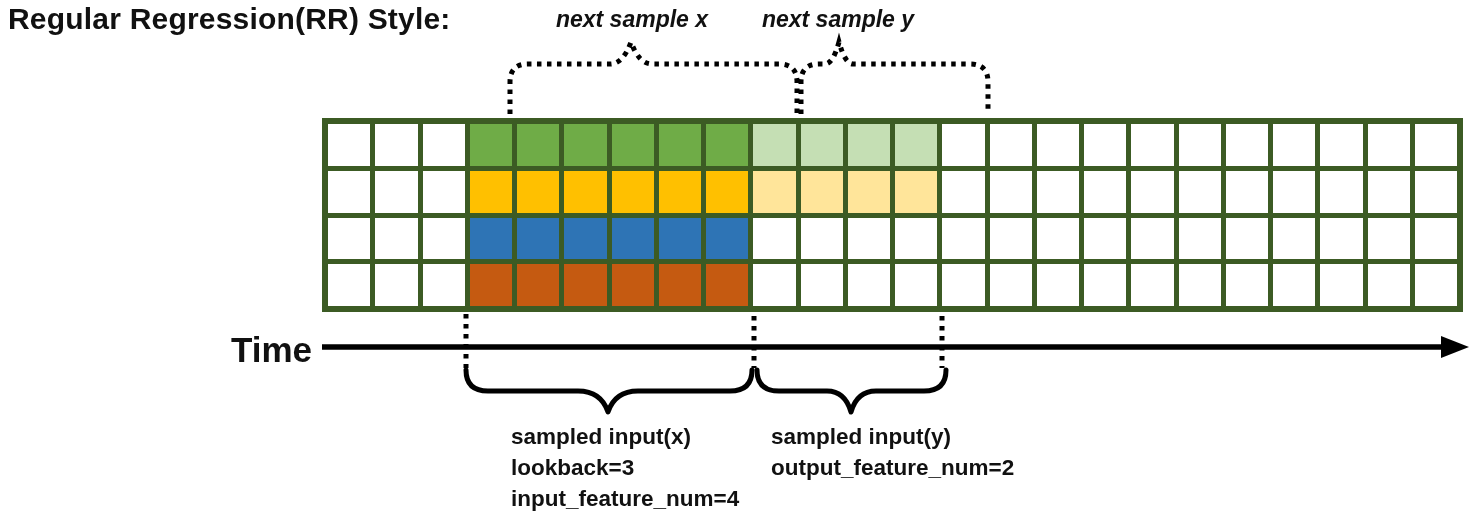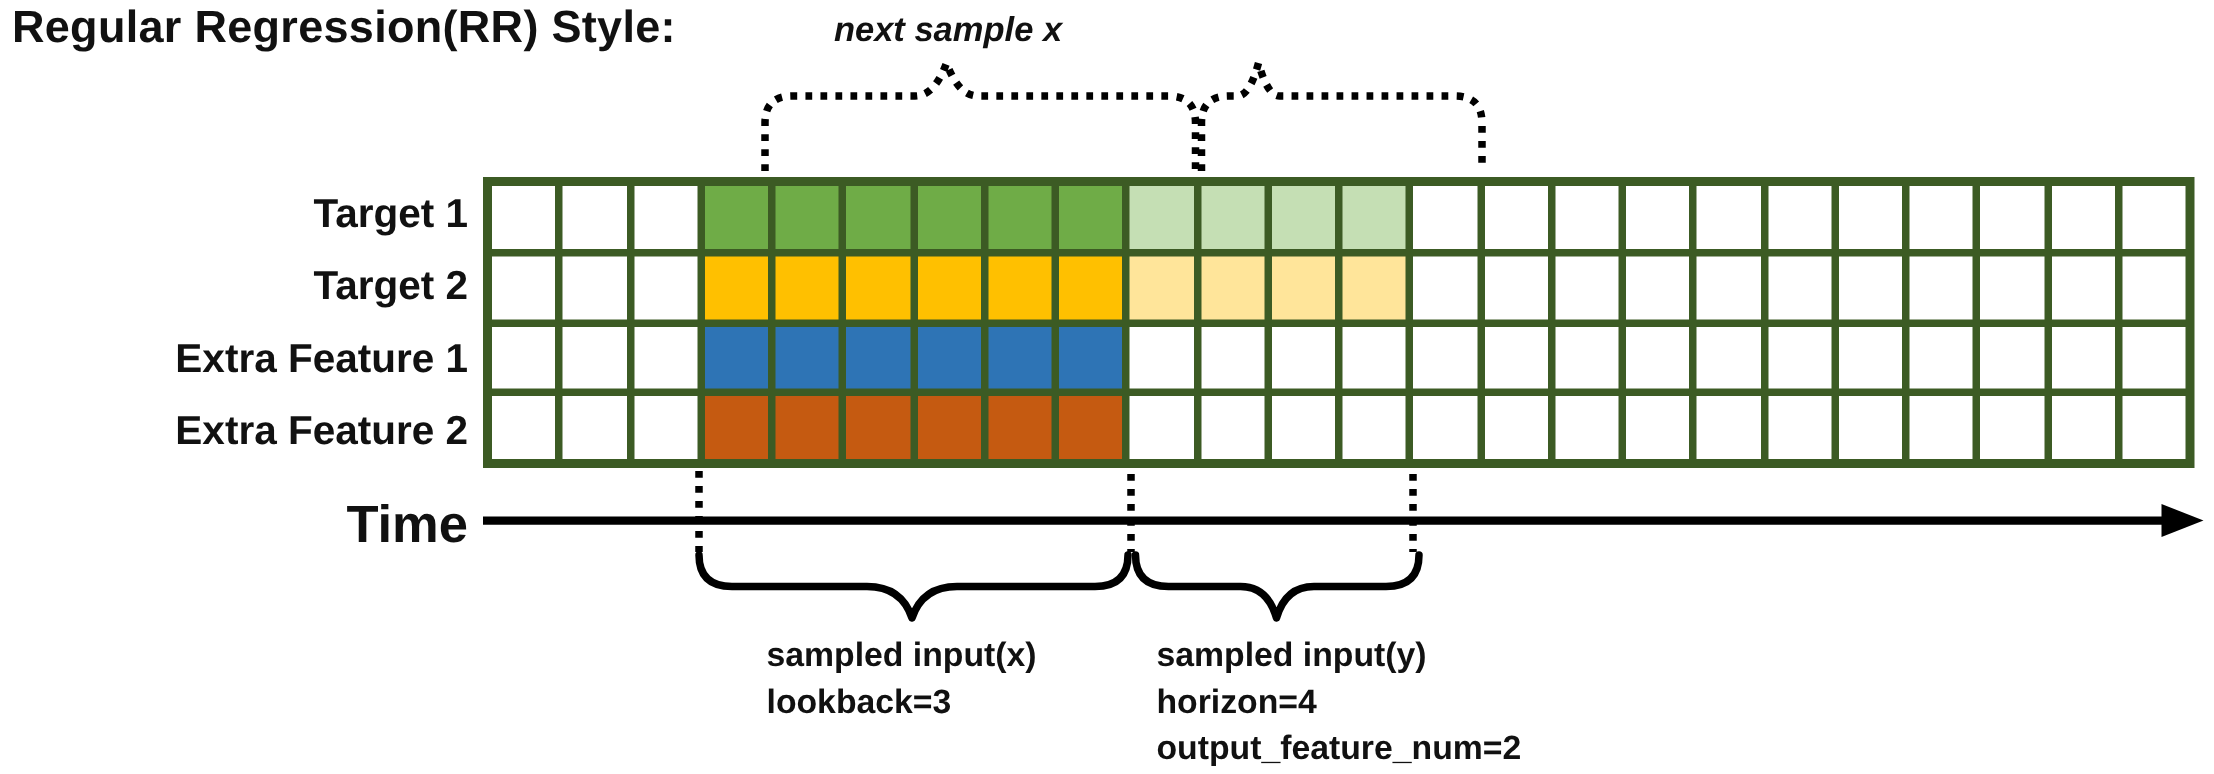--- a/index.html
+++ b/index.html
@@ -102,44 +102,39 @@
   .bottom-text span { display: block; }
 </style>
 </head>
 <body>
 
 <div id="canvas">
 
   <div id="note-next-x" class="abs top-note">next sample x</div>
 
   <div id="page-title" class="abs">Regular Regression(RR) Style:</div>
+  <div id="note-next-y" class="abs top-note">next sample y</div>
 
   <svg id="svg-layer" class="abs" viewBox="0 0 1476 516" xmlns="http://www.w3.org/2000/svg">
 
     <path class="dotted-brace" d="M 510 114 L 510 82 Q 510 64 528 64 L 610 64 Q 623 64 631 42 Q 639 64 652 64 L 779 64 Q 797 64 797 82 L 797 114"></path>
 
     <path class="dotted-brace" d="M 801 114 L 801 82 Q 801 64 819 64 L 825 64 Q 833 64 839 42 Q 845 64 853 64 L 970 64 Q 988 64 988 82 L 988 114"></path>
 
     <path class="dotted-line" d="M 466 314 L 466 368"></path>
     <path class="dotted-line" d="M 754 216 L 754 368"></path>
     <path class="dotted-line" d="M 942 216 L 942 368"></path>
 
     <line class="axis-line" x1="322" y1="347" x2="1447" y2="347"></line>
     <polygon class="axis-head" points="1441,336 1469,347 1441,358"></polygon>
 
     <path class="solid-brace" d="M 466 370 Q 466 391 488 391 L 578 391 Q 601 391 608 412 Q 615 391 638 391 L 730 391 Q 752 391 752 370"></path>
     <path class="solid-brace" d="M 757 370 Q 757 391 779 391 L 827 391 Q 845 391 851 412 Q 857 391 876 391 L 924 391 Q 946 391 946 370"></path>
   </svg>
 
-  <div id="row-labels" class="abs">
-      <div class="row-label">Target 1</div>
-      <div class="row-label">Target 2</div>
-      <div class="row-label">Extra Feature 1</div>
-      <div class="row-label">Extra Feature 2</div>
-    </div>
 
   <div id="sample-grid" class="abs" style="background: rgb(60, 91, 36);">
       <div class="cell" style="background: rgb(255, 255, 255);"></div>
       <div class="cell" style="background: rgb(255, 255, 255);"></div>
       <div class="cell" style="background: rgb(255, 255, 255);"></div>
       <div class="cell" style="background: rgb(111, 172, 71);"></div>
       <div class="cell" style="background: rgb(111, 172, 71);"></div>
       <div class="cell" style="background: rgb(111, 172, 71);"></div>
       <div class="cell" style="background: rgb(111, 172, 71);"></div>
       <div class="cell" style="background: rgb(111, 172, 71);"></div>
@@ -231,21 +226,21 @@
       <div class="cell" style="background: rgb(255, 255, 255);"></div>
       <div class="cell" style="background: rgb(255, 255, 255);"></div>
       <div class="cell" style="background: rgb(255, 255, 255);"></div>
     </div>
 
   <div id="time-label" class="abs">Time</div>
 
   <div id="bottom-text-left" class="abs bottom-text">
     <span>sampled input(x)</span>
     <span>lookback=3</span>
+    <span>input_feature_num=4</span>
   </div>
 
   <div id="bottom-text-right" class="abs bottom-text">
     <span>sampled input(y)</span>
-    <span>horizon=4</span>
     <span>output_feature_num=2</span>
   </div>
 
 </div>
 
 </body></html>

